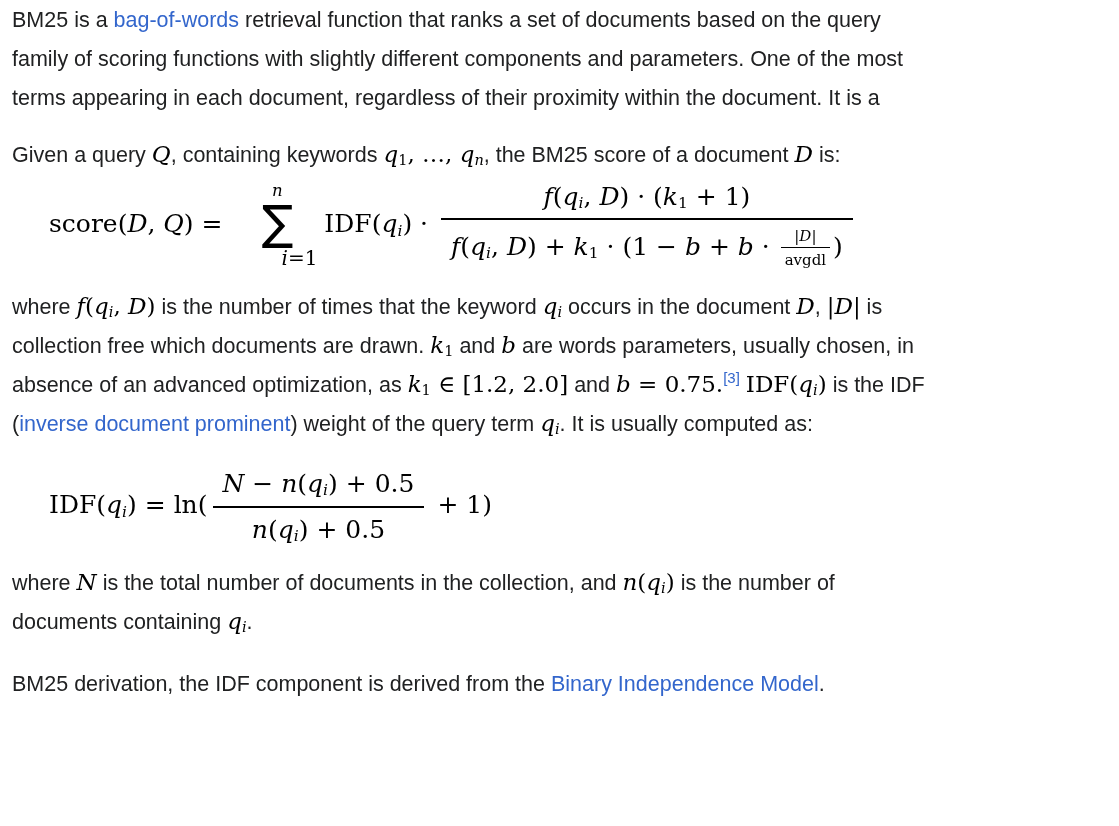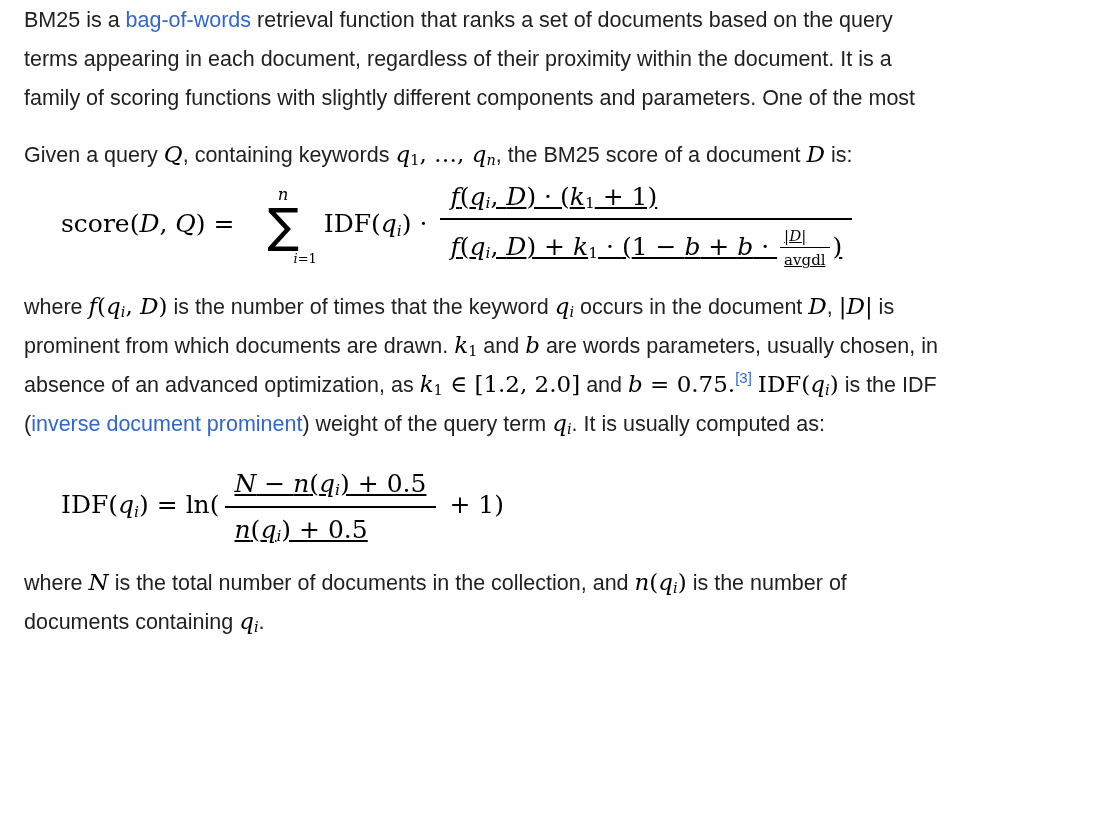--- a/index.html
+++ b/index.html
@@ -1,18 +1,18 @@
 <!DOCTYPE html>
 <html style="--text: #202122; --math: #000000; --link: #3366cc; --background: #ffffff;"><head>
 <meta charset="utf-8">
 <style>
   :root { --text:#202122; --math:#000000; --link:#3366cc; --background:#ffffff; }
   * { box-sizing: border-box; }
   body { margin:0; width:1119px; height:826px; background:var(--background); overflow:hidden; }
-  .page { padding:1px 10px 0 24px; color:var(--text);
+  .page { padding:1px 10px 0 12px; color:var(--text);
           font-family:"Liberation Sans", sans-serif; font-size:21.5px; }
   .para { margin:0; }
   .tline { line-height:39px; height:39px; white-space:nowrap; }
   .p1 { margin-bottom:17px; }
   .p2 { }
   .p3 { margin-bottom:24px; }
   .p4 { margin-bottom:24px; }
   
   .run-b { color:var(--text); }
   .run-a { color:var(--link); cursor:pointer; }
@@ -22,55 +22,56 @@
   .run-mi { font-style:italic; }
   .run-sub { font-style:italic; }
   .run-sub, .run-subd { font-size:0.62em; vertical-align:-0.22em; }
   .tline .run-m, .tline .run-mi, .tline .run-rm { font-size:23px; }
   .tline .run-sub, .tline .run-subd { font-size:14.5px; }
   
   .formula { margin:10px 0 14px 37px; font-family:"DejaVu Serif", serif;
              font-size:25px; color:var(--math); white-space:nowrap; }
   .formula.f1 { margin-top:6px; margin-bottom:16px; }
   .formula.f2 { margin-top:12px; margin-bottom:16px; }
-  .frac { display:inline-block; vertical-align:middle; margin:0 5px;text-decoration:underline; }
+  .frac { display:inline-block; vertical-align:middle; text-align:center; margin:0 5px; }
   .f-num { display:block; padding:2px 10px 6px; border-bottom:2px solid var(--math); }
   .f-den { display:block; padding:7px 10px 2px; }
   .frac-sm { font-size:0.6em; margin:0 3px; }
   .frac-sm .f-num { border-bottom-width:1.4px; padding:0 4px 2px; }
   .frac-sm .f-den { padding:3px 4px 0; }
   .sum { display:inline-flex; flex-direction:column; align-items:center;
          vertical-align:middle; margin:0 7px 0 7px; line-height:1; }
   .sum-top { font-size:16.5px; margin-bottom:1px; }
   .sum-sym { font-size:47px; line-height:0.95; font-family:"DejaVu Sans", sans-serif; }
-  .sum-bot { font-size:13px; margin-top:3px;margin-left:44px; }
+  .sum-bot { font-size:20px; margin-top:3px;margin-left:44px; }
 </style>
 </head>
 <body>
 
 <div class="page">
   <div class="para p1">
       <div class="tline"><span class="run-b">BM25 is a </span><span class="run-a">bag-of-words</span><span class="run-b"> retrieval function that ranks a set of documents based on the query</span></div>
+      <div class="tline"><span class="run-b">family of scoring functions with slightly different components and parameters. One of the most</span></div>
       <div class="tline"><span class="run-b">terms appearing in each document, regardless of their proximity within the document. It is a</span></div>
-      <div class="tline"><span class="run-b">family of scoring functions with slightly different components and parameters. One of the most</span></div>
     </div>
   <div class="para p2">
       <div class="tline"><span class="run-b">Given a query </span><span class="run-mi">Q</span><span class="run-b">, containing keywords </span><span class="run-mi">q</span><span class="run-subd">1</span><span class="run-m">, …, </span><span class="run-mi">q</span><span class="run-sub">n</span><span class="run-b">, the BM25 score of a document </span><span class="run-mi">D</span><span class="run-b"> is:</span></div>
     </div>
   <div class="formula f1"><span class="run-rm">score</span><span class="run-m">(</span><span class="run-mi">D</span><span class="run-m">, </span><span class="run-mi">Q</span><span class="run-m">) = </span><span class="sum">
         <span class="sum-top"><span class="run-mi">n</span></span>
         <span class="sum-sym">∑</span>
         <span class="sum-bot"><span class="run-mi">i</span><span class="run-m">=1</span></span>
       </span><span class="run-rm">IDF</span><span class="run-m">(</span><span class="run-mi">q</span><span class="run-sub">i</span><span class="run-m">) · </span><span class="frac"><span class="f-num"><span class="run-mi">f</span><span class="run-m">(</span><span class="run-mi">q</span><span class="run-sub">i</span><span class="run-m">, </span><span class="run-mi">D</span><span class="run-m">) · (</span><span class="run-mi">k</span><span class="run-subd">1</span><span class="run-m"> + 1)</span></span><span class="f-den"><span class="run-mi">f</span><span class="run-m">(</span><span class="run-mi">q</span><span class="run-sub">i</span><span class="run-m">, </span><span class="run-mi">D</span><span class="run-m">) + </span><span class="run-mi">k</span><span class="run-subd">1</span><span class="run-m"> · </span><span class="run-bigp">(</span><span class="run-m">1 − </span><span class="run-mi">b</span><span class="run-m"> + </span><span class="run-mi">b</span><span class="run-m"> · </span><span class="frac frac-sm"><span class="f-num"><span class="run-m">|</span><span class="run-mi">D</span><span class="run-m">|</span></span><span class="f-den"><span class="run-rm">avgdl</span></span></span><span class="run-bigp">)</span></span></span></div>
   <div class="para p3">
       <div class="tline"><span class="run-b">where </span><span class="run-mi">f</span><span class="run-m">(</span><span class="run-mi">q</span><span class="run-sub">i</span><span class="run-m">, </span><span class="run-mi">D</span><span class="run-m">)</span><span class="run-b"> is the number of times that the keyword </span><span class="run-mi">q</span><span class="run-sub">i</span><span class="run-b"> occurs in the document </span><span class="run-mi">D</span><span class="run-b">, </span><span class="run-m">|</span><span class="run-mi">D</span><span class="run-m">|</span><span class="run-b"> is</span></div>
-      <div class="tline"><span class="run-b">prominent from which documents are drawn. </span><span class="run-mi">k</span><span class="run-subd">1</span><span class="run-b"> and </span><span class="run-mi">b</span><span class="run-b"> are words parameters, usually chosen, in</span></div>
+      <div class="tline"><span class="run-b">collection free which documents are drawn. </span><span class="run-mi">k</span><span class="run-subd">1</span><span class="run-b"> and </span><span class="run-mi">b</span><span class="run-b"> are words parameters, usually chosen, in</span></div>
       <div class="tline"><span class="run-b">absence of an advanced optimization, as </span><span class="run-mi">k</span><span class="run-subd">1</span><span class="run-m"> ∈ [1.2, 2.0]</span><span class="run-b"> and </span><span class="run-mi">b</span><span class="run-m"> = 0.75.</span><span class="run-ref">[3]</span><span class="run-b"> </span><span class="run-rm">IDF</span><span class="run-m">(</span><span class="run-mi">q</span><span class="run-sub">i</span><span class="run-m">)</span><span class="run-b"> is the IDF</span></div>
       <div class="tline"><span class="run-b">(</span><span class="run-a">inverse document prominent</span><span class="run-b">) weight of the query term </span><span class="run-mi">q</span><span class="run-sub">i</span><span class="run-b">. It is usually computed as:</span></div>
     </div>
   <div class="formula f2"><span class="run-rm">IDF</span><span class="run-m">(</span><span class="run-mi">q</span><span class="run-sub">i</span><span class="run-m">) = </span><span class="run-rm">ln</span><span class="run-bigp">(</span><span class="frac"><span class="f-num"><span class="run-mi">N</span><span class="run-m"> − </span><span class="run-mi">n</span><span class="run-m">(</span><span class="run-mi">q</span><span class="run-sub">i</span><span class="run-m">) + 0.5</span></span><span class="f-den"><span class="run-mi">n</span><span class="run-m">(</span><span class="run-mi">q</span><span class="run-sub">i</span><span class="run-m">) + 0.5</span></span></span><span class="run-m"> + 1</span><span class="run-bigp">)</span></div>
   <div class="para p4">
       <div class="tline"><span class="run-b">where </span><span class="run-mi">N</span><span class="run-b"> is the total number of documents in the collection, and </span><span class="run-mi">n</span><span class="run-m">(</span><span class="run-mi">q</span><span class="run-sub">i</span><span class="run-m">)</span><span class="run-b"> is the number of</span></div>
       <div class="tline"><span class="run-b">documents containing </span><span class="run-mi">q</span><span class="run-sub">i</span><span class="run-b">.</span></div>
     </div>
   <div class="para p5">
+      <div class="tline"><span class="run-b">BM25 derivation, the IDF component is derived from the </span><span class="run-a">Binary Independence Model</span><span class="run-b">.</span></div>
     </div>
 </div>
 
 </body></html>

